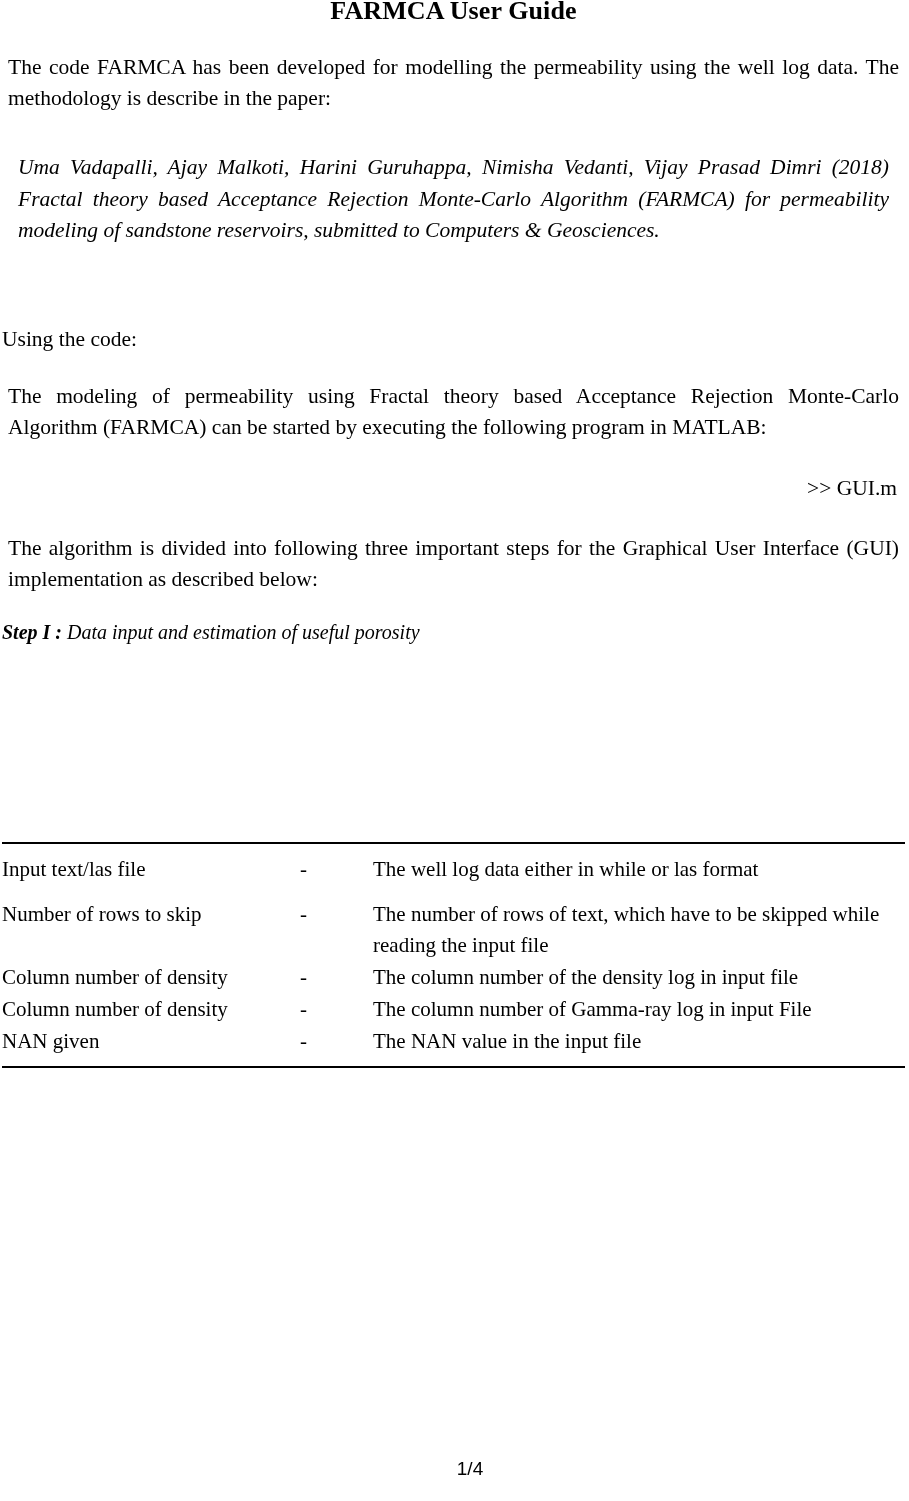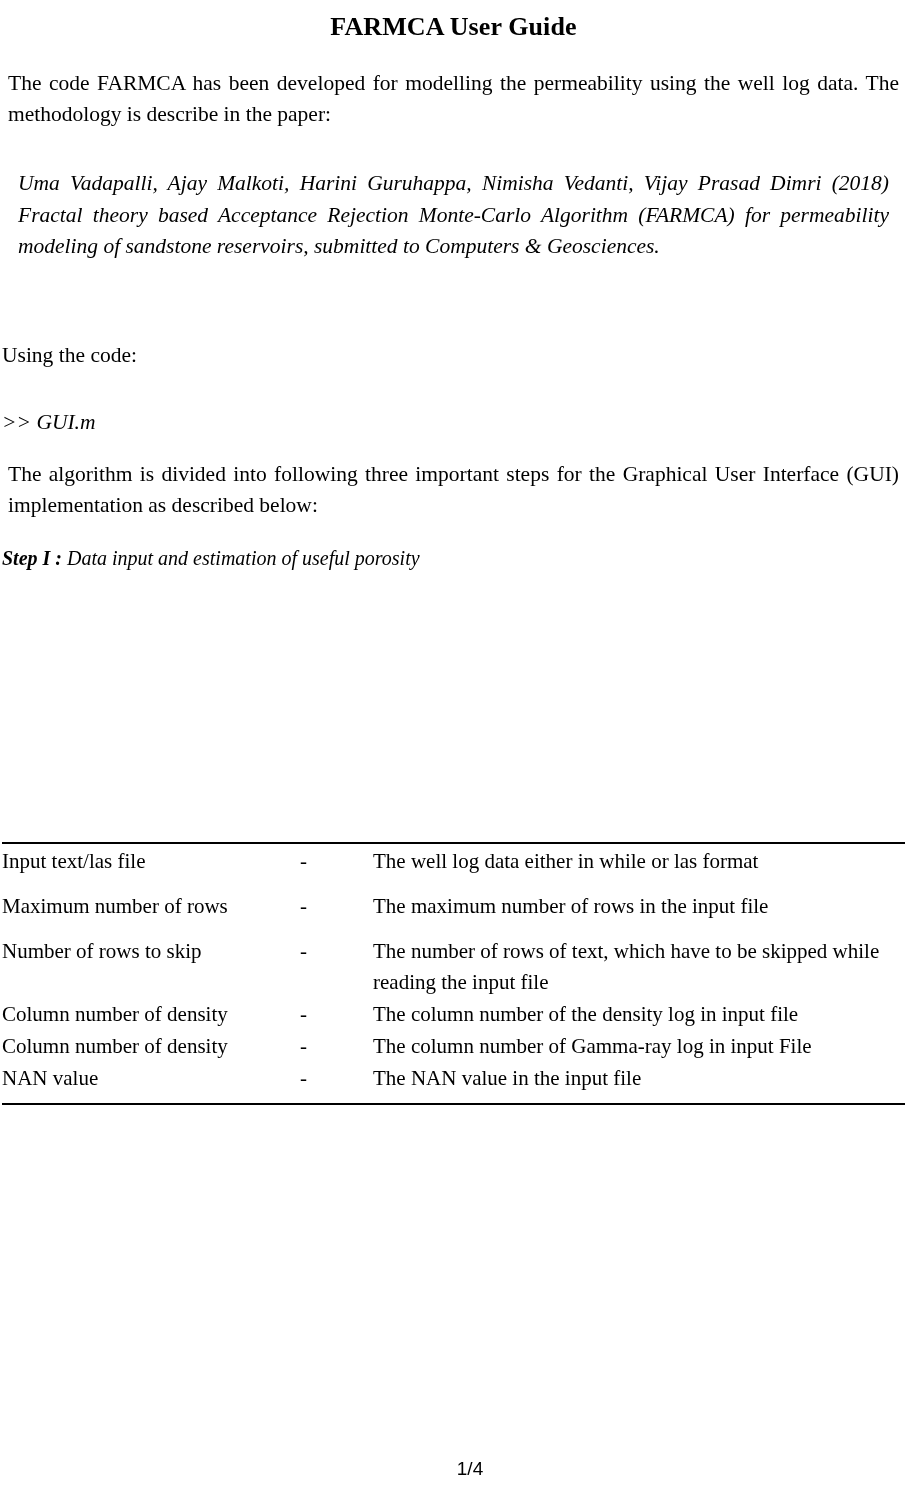--- a/index.html
+++ b/index.html
@@ -19,21 +19,21 @@
   .page {
     position: relative;
     width: 909px;
     height: 1501px;
     box-sizing: border-box;
   }
 
   .content {
     position: absolute;
     left: 2px;
-    top: 16px;
+    top: 0px;
     width: 903px;
   }
 
   .doc-title {
     font-size: 26px;
     font-weight: bold;
     text-align: center;
     line-height: 1.05;
     margin: -3px 0 0 0;
     letter-spacing: 0.1px;
@@ -64,22 +64,22 @@
   h2.section-heading {
     font-size: 21.5px;
     font-weight: normal;
     line-height: 28px;
     margin: 0;
   }
 
   p.code-line {
     font-size: 21.5px;
     line-height: 30px;
-    font-style: italic;
-    margin: 0;
+    margin: 8px;
+    text-align: right;
   }
 
   p.step-heading {
     font-size: 20px;
     line-height: 30px;
     margin: 0;
     font-style: italic;
   }
   p.step-heading .step-label {
     font-weight: bold;
@@ -105,21 +105,21 @@
     padding: 0;
     line-height: 31px;
   }
   table.param-table tr.spaced-row td {
     padding-top: 14px;
   }
   table.param-table tr.tight-row td {
     padding-top: 1px;
   }
   table.param-table tr.first-row td {
-    padding-top: 2px;
+    padding-top: 10px;
   }
   table.param-table tr.last-row td {
     padding-bottom: 9px;
   }
   td.col-param { width: 298px; }
   td.col-dash  { width: 73px; }
   td.col-desc  { width: 532px; }
 
   .page-number {
     position: absolute;
@@ -148,20 +148,21 @@
     <div class="gap-sm"></div>
 
     <p class="citation">Uma Vadapalli, Ajay Malkoti, Harini Guruhappa, Nimisha Vedanti, Vijay Prasad Dimri (2018) Fractal theory based Acceptance Rejection Monte-Carlo Algorithm (FARMCA) for permeability modeling of sandstone reservoirs, submitted to Computers &amp; Geosciences.</p>
 
     <div class="gap-xl"></div>
 
     <h2 class="section-heading">Using the code:</h2>
 
     <div class="gap-md"></div>
 
+    <p class="body-text">The modeling of permeability using Fractal theory based Acceptance Rejection Monte-Carlo Algorithm (FARMCA) can be started by executing the following program in MATLAB:</p>
 
     <div class="gap-sm"></div>
 
     <p class="code-line">&gt;&gt; GUI.m</p>
 
     <div class="gap-sm"></div>
 
     <p class="body-text"> The algorithm is divided into following three important steps for the Graphical User Interface (GUI) implementation as described below:</p>
 
     <div class="gap-sm"></div>
@@ -177,41 +178,36 @@
 
   <div class="param-table-wrap">
     <table class="param-table">
       <tbody>
           <tr class="first-row">
             <td class="col-param">Input text/las file</td>
             <td class="col-dash">-</td>
             <td class="col-desc">The well log data either in while or las format</td>
           </tr>
           <tr class="spaced-row">
-            <td class="col-param">Maximum number of rows</td>
-            <td class="col-dash">-</td>
-            <td class="col-desc">The maximum number of rows in the input file</td>
-          </tr>
-          <tr class="spaced-row">
             <td class="col-param">Number of rows to skip</td>
             <td class="col-dash">-</td>
             <td class="col-desc">The number of rows of text, which have to be skipped while reading the input file</td>
           </tr>
           <tr class="tight-row">
             <td class="col-param">Column number of density</td>
             <td class="col-dash">-</td>
             <td class="col-desc">The column number of the density log in input file</td>
           </tr>
           <tr class="tight-row">
             <td class="col-param">Column number of density</td>
             <td class="col-dash">-</td>
             <td class="col-desc">The column number of Gamma-ray log in input File</td>
           </tr>
           <tr class="tight-row last-row">
-            <td class="col-param">NAN value</td>
+            <td class="col-param">NAN given</td>
             <td class="col-dash">-</td>
             <td class="col-desc">The NAN value in the input file</td>
           </tr>
         </tbody>
     </table>
   </div>
 
   <div class="page-number">1/4</div>
 
 </div>

